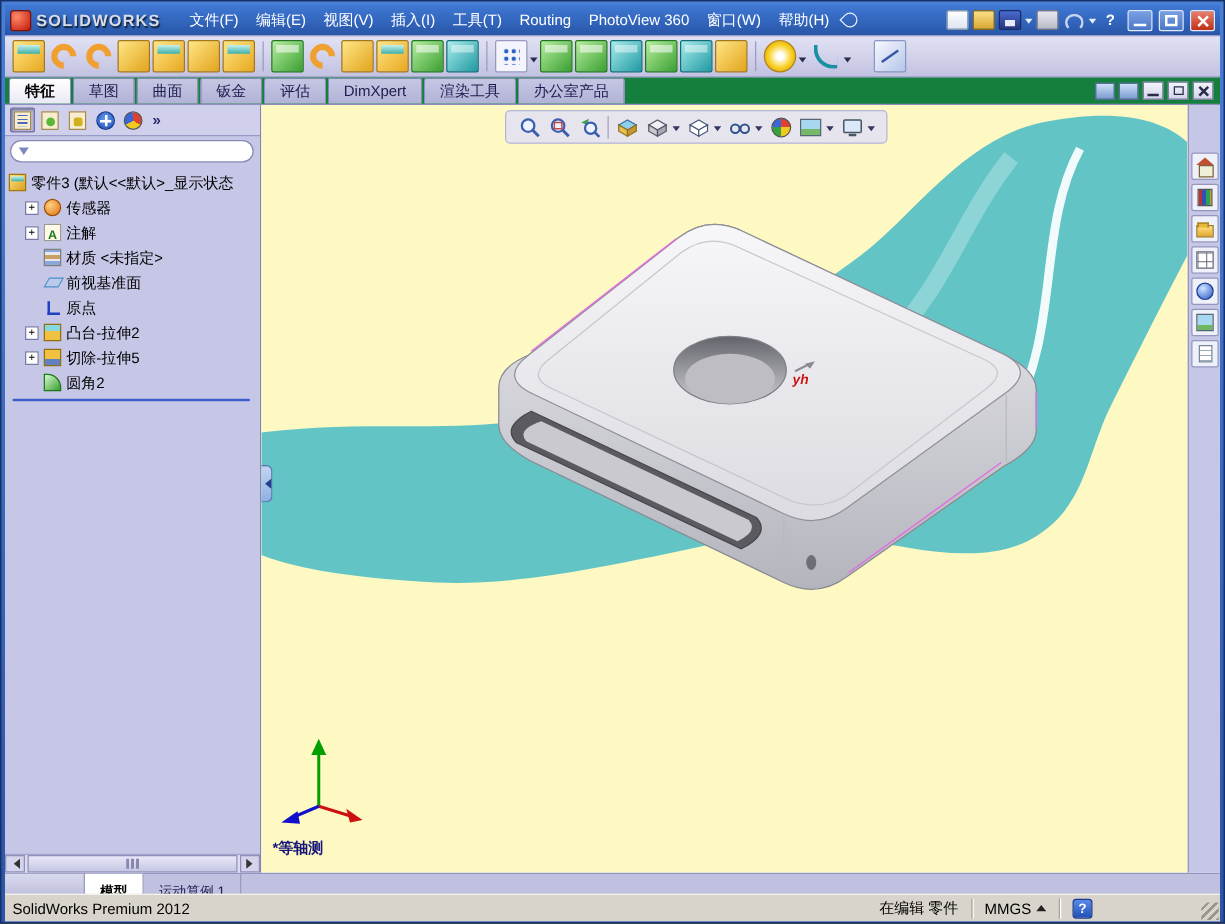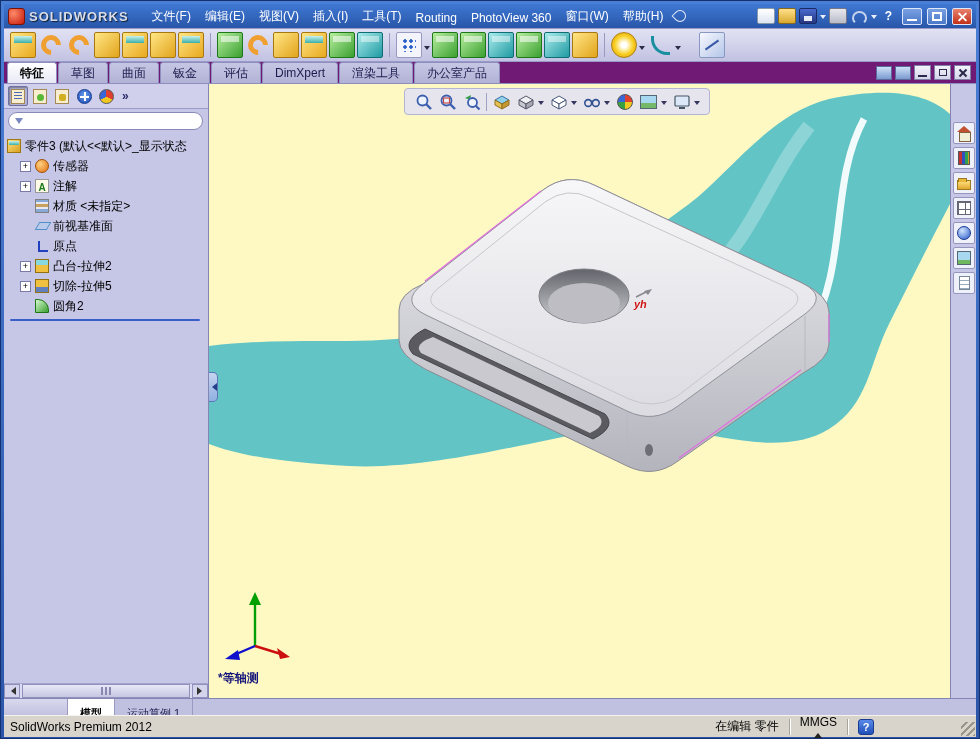--- a/index.html
+++ b/index.html
@@ -5,21 +5,21 @@
   html,body{margin:0;padding:0;background:#222;}
   *{box-sizing:border-box;}
   body{width:980px;height:739px;overflow:hidden;font-family:"Liberation Sans","DejaVu Sans",sans-serif;}
   .window{width:980px;height:739px;padding:3px;background:linear-gradient(#4a7fd6,#2a55a8);border:1px solid #14306e;}
   .app{height:733px;display:flex;flex-direction:column;background:#c6c6e7;}
 
   
   .titlebar{height:24px;background:linear-gradient(#3f78d4,#2856a8);display:flex;align-items:center;padding:0 4px;color:#fff;}
   .sw-logo{width:17px;height:17px;border-radius:3px;background:radial-gradient(circle at 30% 30%,#ff8a6a,#c41808);border:1px solid #7c1204;margin-right:4px;flex:0 0 auto;}
   .app-name{font-size:13px;font-weight:bold;letter-spacing:1px;color:#d9dde9;margin-right:16px;text-shadow:1px 1px 1px #123;}
-  .menu{display:flex;align-items:flex-end;height:100%;}
+  .menu{display:flex;align-items:center;height:100%;}
   .menu-item{font-size:12px;padding:3px 7px;cursor:default;white-space:nowrap;}
   .menu-pin{width:12px;height:12px;border:1.5px solid #e8eefc;border-radius:50% 50% 50% 0;transform:rotate(45deg);margin:0 8px 0 4px;flex:0 0 auto;}
   .tb-right{margin-left:auto;display:flex;align-items:center;gap:3px;}
   .tico{width:18px;height:16px;position:relative;border-radius:2px;flex:0 0 auto;}
   .tico-new{background:linear-gradient(#ffffff,#dce4f0);border:1px solid #89a;}
   .tico-open{background:linear-gradient(#ffe08a,#d8a830);border:1px solid #8a6a18;}
   .tico-save{background:linear-gradient(#4a6ad0,#24367e);border:1px solid #1a2a66;}
   .tico-save::after{content:"";position:absolute;left:4px;right:4px;bottom:2px;height:5px;background:#e8ecf8;}
   .tico-print{background:linear-gradient(#e8e8ee,#b8bcc8);border:1px solid #778;}
   .tico-undo{background:transparent;}
@@ -50,21 +50,21 @@
   .v-spark{background:radial-gradient(circle,#ffffff 15%,#f8d020 55%,#e8a81e 80%);border:1px solid #b08410;border-radius:50%;}
   .v-spline{background:transparent;}
   .v-spline::after{content:"";position:absolute;left:4px;top:4px;width:16px;height:16px;border-bottom:3px solid #1890a0;border-left:3px solid #1890a0;border-radius:0 0 0 16px;}
   .v-wand{background:linear-gradient(135deg,#f8f8ff,#b4c6e8);border:1px solid #8898c0;}
   .v-wand::after{content:"";position:absolute;left:4px;top:11px;width:16px;height:2px;background:#3858a8;transform:rotate(-35deg);}
   .tsep{width:1px;height:24px;background:#9a9ac0;margin:0 4px;flex:0 0 auto;}
   .tcaret{width:0;height:0;border:3.5px solid transparent;border-top:4px solid #2a2a4a;margin-top:8px;flex:0 0 auto;}
   .tgap{width:14px;flex:0 0 auto;}
 
   
-  .cm-tabs{height:22px;background:#701a75;display:flex;align-items:flex-end;padding-left:3px;border-bottom:1px solid #8f8fbf;}
+  .cm-tabs{height:22px;background:#15803d;display:flex;align-items:flex-end;padding-left:3px;border-bottom:1px solid #8f8fbf;}
   .cmtab{font-size:12px;line-height:16px;padding:2px 12px;border:1px solid #8f8fbf;border-bottom:none;background:linear-gradient(#c6c6e4,#b2b2d6);color:#1c1c4e;margin-right:1px;border-radius:3px 3px 0 0;white-space:nowrap;}
   .cmtab.active{background:linear-gradient(#ffffff,#e9e9f5);color:#000;font-weight:bold;}
   .cm-right{margin-left:auto;display:flex;align-items:center;gap:3px;padding:0 5px 3px 0;}
   .cm-mini{width:16px;height:14px;background:linear-gradient(#cfe0f8,#7a9ad0);border:1px solid #5a6a9a;}
   .dbtn{width:17px;height:15px;border:1px solid #8080a8;background:linear-gradient(#f4f4fc,#d4d4ea);position:relative;}
   .dbtn-min::after{content:"";position:absolute;left:3px;right:3px;bottom:2px;height:2px;background:#2a2a4a;}
   .dbtn-res::after{content:"";position:absolute;left:4px;right:3px;top:3px;bottom:3px;border:1.5px solid #2a2a4a;}
   .dbtn-close::before,.dbtn-close::after{content:"";position:absolute;left:3px;top:6px;width:10px;height:2px;background:#2a2a4a;}
   .dbtn-close::before{transform:rotate(45deg);} .dbtn-close::after{transform:rotate(-45deg);}
 
@@ -158,21 +158,21 @@
   .bt-spacer{width:64px;background:linear-gradient(#d8d8ee,#c2c2e0);border-right:1px solid #9a9ac0;}
   .bt-tab{padding:14px 12px;display:flex;align-items:center;border-right:1px solid #9a9ac0;color:#1c1c4e;white-space:nowrap;}
   .bt-tab.active{background:#ffffff;color:#000;font-weight:bold;}
   .bt-fill{flex:1;}
 
   
   .statusbar{height:22px;background:#d8d4cb;border-top:1px solid #f4f2ec;display:flex;align-items:center;font-size:12px;color:#000;padding:0 6px;position:relative;}
   .st-left{white-space:nowrap;}
   .st-right{margin-left:auto;display:flex;align-items:center;gap:10px;}
   .st-sep{width:1px;height:16px;background:#a8a49a;box-shadow:1px 0 0 #fff;}
-  .st-units{display:flex;align-items:center;gap:4px;flex-direction:column;}
+  .st-units{display:flex;align-items:center;gap:4px;}
   .st-caret{width:0;height:0;border:4px solid transparent;border-bottom:5px solid #222;margin-top:-4px;}
   .st-help{width:16px;height:16px;border-radius:3px;background:linear-gradient(#5a8ae8,#2050b8);border:1px solid #183a90;color:#fff;font-size:11px;font-weight:bold;display:flex;align-items:center;justify-content:center;}
   .st-gap{width:86px;}
   .grip{position:absolute;right:1px;bottom:1px;width:14px;height:14px;background:repeating-linear-gradient(135deg,transparent 0 3px,#9a968c 3px 5px);}
 </style>
 </head>
 <body>
 
 <div class="window">
  <div class="app">

